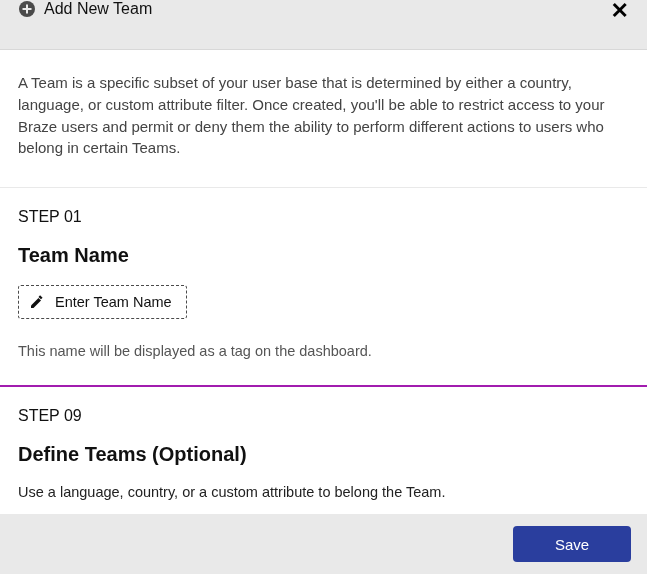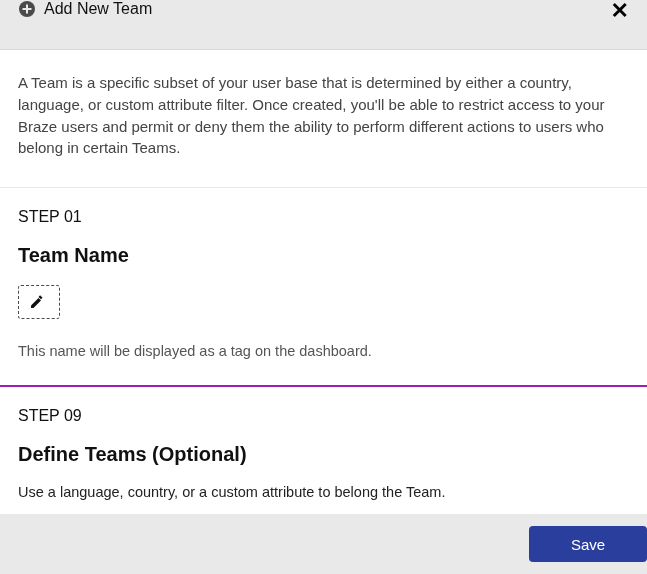--- a/index.html
+++ b/index.html
@@ -109,21 +109,21 @@
     border-top: 6px solid #7a7a7a;
   }
   .footer {
     position: absolute;
     left: 0; right: 0; bottom: 0;
     height: 60px;
     background: #e9e9e9;
     display: flex;
     align-items: center;
     justify-content: flex-end;
-    padding: 0 0;
+    padding: 0 16px;
   }
   .save-btn {
     background: #2a3e9e;
     color: #fff;
     border: none;
     border-radius: 4px;
     width: 118px;
     height: 36px;
     font-size: 15px;
     font-weight: 500;
@@ -153,20 +153,21 @@
 <div class="step-block step1">
   <div class="step-label">STEP 01</div>
   <div class="step-heading">Team Name</div>
   <div class="team-name-input-wrap">
     <span>
       <svg width="16" height="16" viewBox="0 0 16 16">
         <path d="M2 11.5 L9.5 4 L12 6.5 L4.5 14 L2 14 Z" fill="#111"></path>
         <rect x="9.8" y="2.2" width="3.5" height="2.2" transform="rotate(45 11.5 3.3)" fill="#111"></rect>
       </svg>
     </span>
+    <span class="placeholder">Enter Team Name</span>
   </div>
   <div class="hint">This name will be displayed as a tag on the dashboard.</div>
 </div>
 
 <div class="step-block">
   <div class="step-label">STEP 09</div>
   <div class="step-heading">Define Teams (Optional)</div>
   <div class="step2-desc">Use a language, country, or a custom attribute to belong the Team.</div>
   <div class="select-wrap">
     <span class="select-text">Select Filter...</span>

